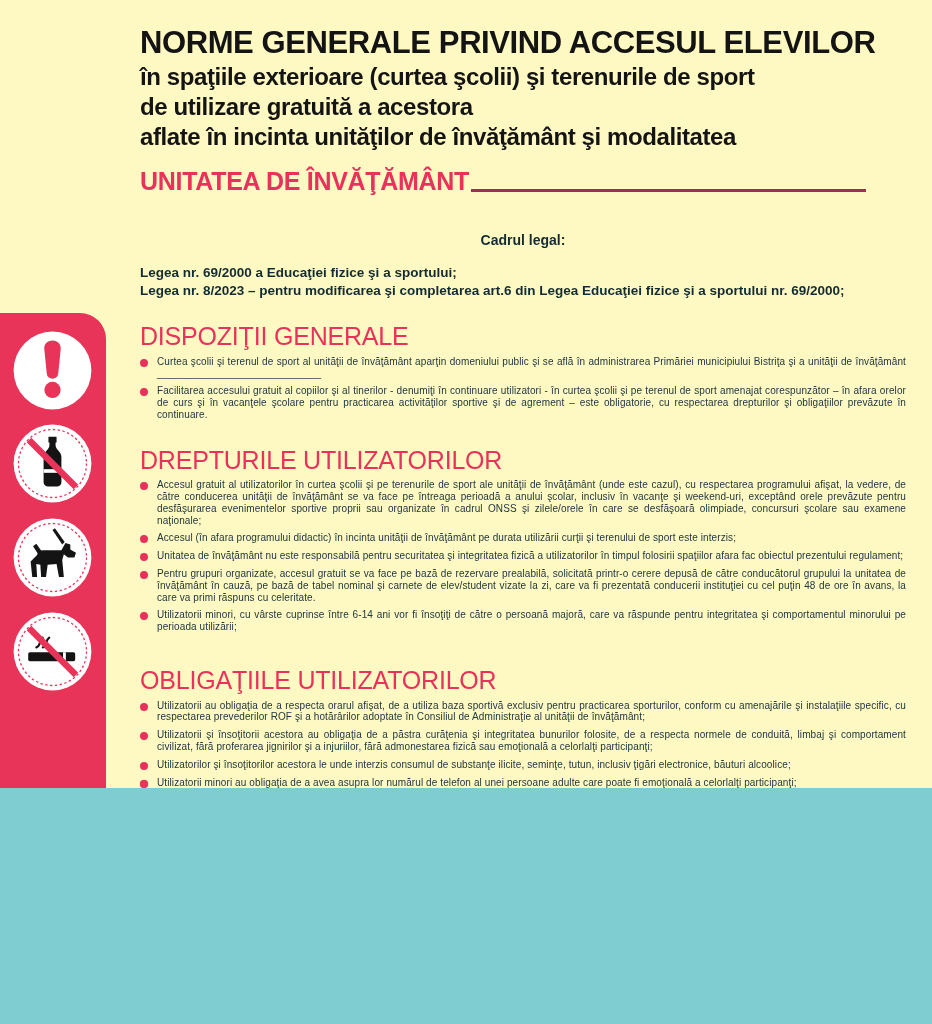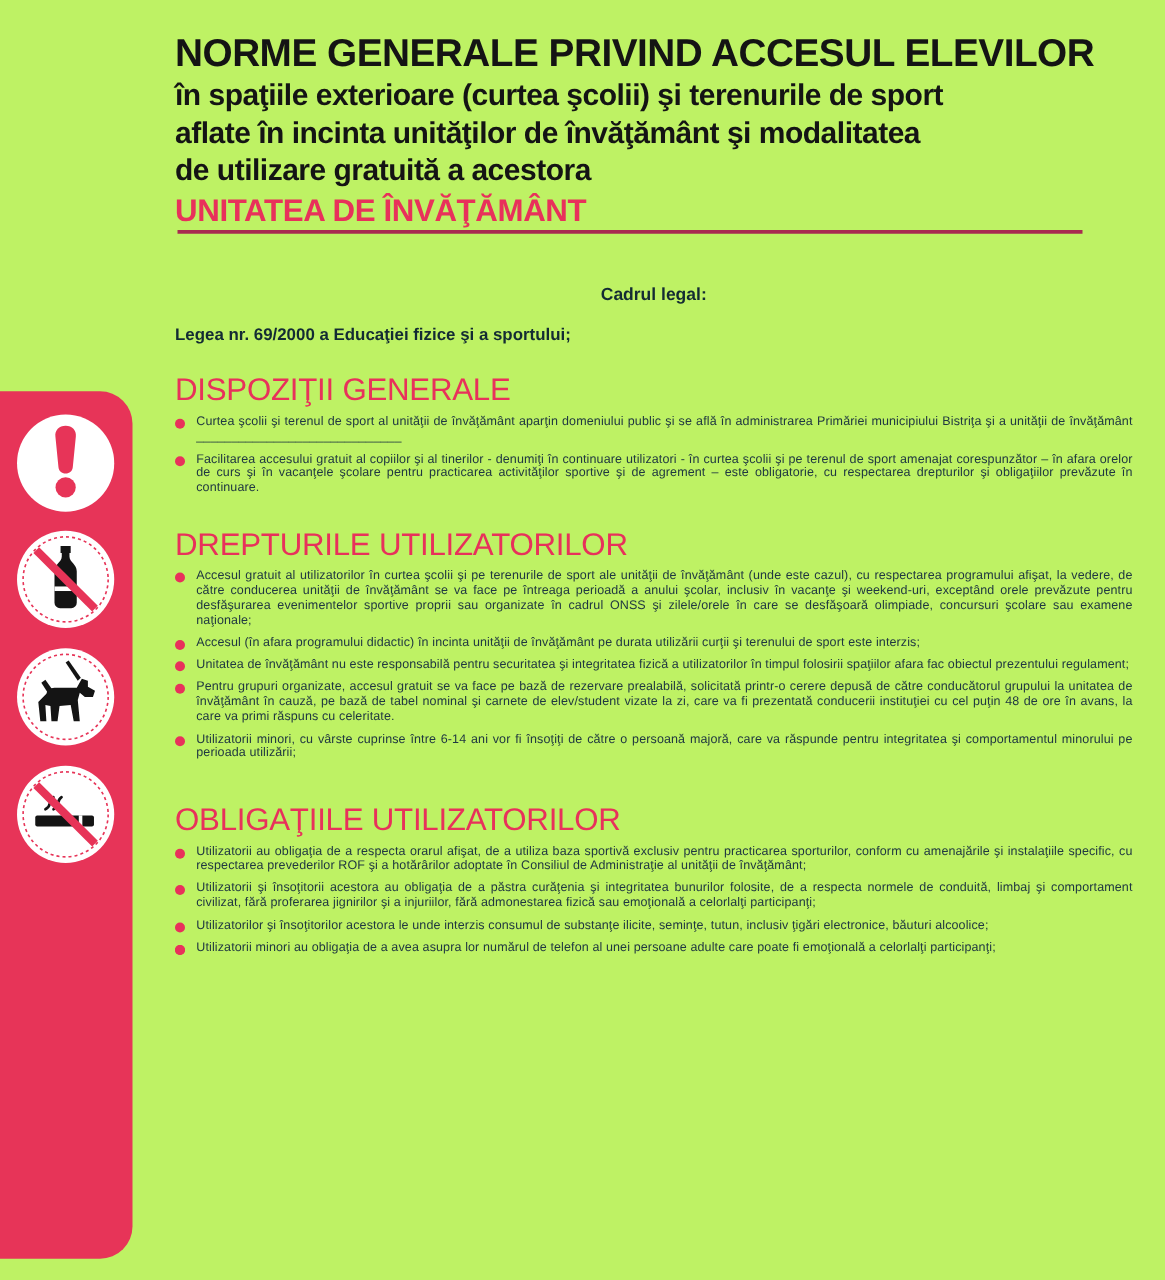--- a/index.html
+++ b/index.html
@@ -1,20 +1,20 @@
 <!DOCTYPE html>
 <html><head>
 <meta charset="utf-8">
 <style>
   html,body{margin:0;padding:0;}
   body{background:#7fccd1;}
   .page{
     position:relative;
-    width:932px;height:1024px;
-    background:#bef264;
+    width:932px;height:788px;
+    background:#fef9c3;
     font-family:"Liberation Sans",sans-serif;
     overflow:hidden;
   }
   
   .sidebar{
     position:absolute;left:0;top:313px;
     width:106px;height:694px;
     background:#e73458;
     border-radius:0 26px 26px 0;
   }
@@ -24,21 +24,21 @@
 
   
   .main{
     position:absolute;left:140px;top:24px;width:766px;
     color:#203841;
   }
   .title{margin:0;color:#141414;font-weight:bold;letter-spacing:-0.4px;}
   .title .t1{display:block;font-size:31px;line-height:1.22;}
   .title .t2{display:block;font-size:24px;line-height:1.26;}
 
-  .unit-row{display:flex;margin-top:2px;padding-right:40px;flex-direction:column;}
+  .unit-row{display:flex;align-items:flex-end;margin-top:14px;padding-right:40px;}
   .unit-label{color:#e8315b;font-size:25px;font-weight:bold;letter-spacing:-0.3px;white-space:nowrap;}
   .unit-blank{flex:1;border-bottom:3px solid #a82c50;margin-bottom:4px;margin-left:2px;}
 
   .legal-heading{margin-top:36px;font-size:14px;font-weight:bold;color:#132b33;text-align:center;}
   .legal-lines{margin-top:16px;font-size:13.5px;font-weight:bold;color:#132b33;line-height:1.4;}
 
   .sec{margin-top:18px;}
   .sec h2{
     margin:0 0 5px 0;color:#e8315b;
     font-size:25px;font-weight:normal;letter-spacing:-0.2px;line-height:1.1;
@@ -104,32 +104,33 @@
         <line x1="21" y1="21" x2="79" y2="79" stroke="#e73458" stroke-width="8"></line>
       </svg>
     </div>
   </div>
 
   <div class="main">
 
     <h1 class="title">
       <span class="t1">NORME GENERALE PRIVIND ACCESUL ELEVILOR</span>
       <span class="t2">în spaţiile exterioare (curtea şcolii) şi terenurile de sport</span>
+      <span class="t2">de utilizare gratuită a acestora</span>
       <span class="t2">aflate în incinta unităţilor de învăţământ şi modalitatea</span>
-      <span class="t2">de utilizare gratuită a acestora</span>
     </h1>
 
     <div class="unit-row">
       <span class="unit-label">UNITATEA DE ÎNVĂŢĂMÂNT</span>
       <span class="unit-blank"></span>
     </div>
 
     <div class="legal-heading">Cadrul legal:</div>
     <div class="legal-lines">
       <div>Legea nr. 69/2000 a Educaţiei fizice şi a sportului;</div>
+      <div>Legea nr. 8/2023 – pentru modificarea şi completarea art.6 din Legea Educaţiei fizice şi a sportului nr. 69/2000;</div>
     </div>
 
     <div class="sec sec--generale">
       <h2>DISPOZIŢII GENERALE</h2>
       <ul class="bullets">
         <li><span class="dot"></span><span>Curtea şcolii şi terenul de sport al unităţii de învăţământ aparţin domeniului public şi se află în administrarea Primăriei municipiului Bistriţa şi a unităţii de învăţământ _____________________________</span></li>
         <li><span class="dot"></span><span>Facilitarea accesului gratuit al copiilor şi al tinerilor - denumiţi în continuare utilizatori -  în curtea şcolii şi pe terenul de sport amenajat corespunzător – în afara orelor de curs şi în vacanţele şcolare pentru practicarea activităţilor sportive şi de agrement – este obligatorie, cu respectarea drepturilor şi obligaţiilor prevăzute în continuare.</span></li>
       </ul>
     </div>
 

